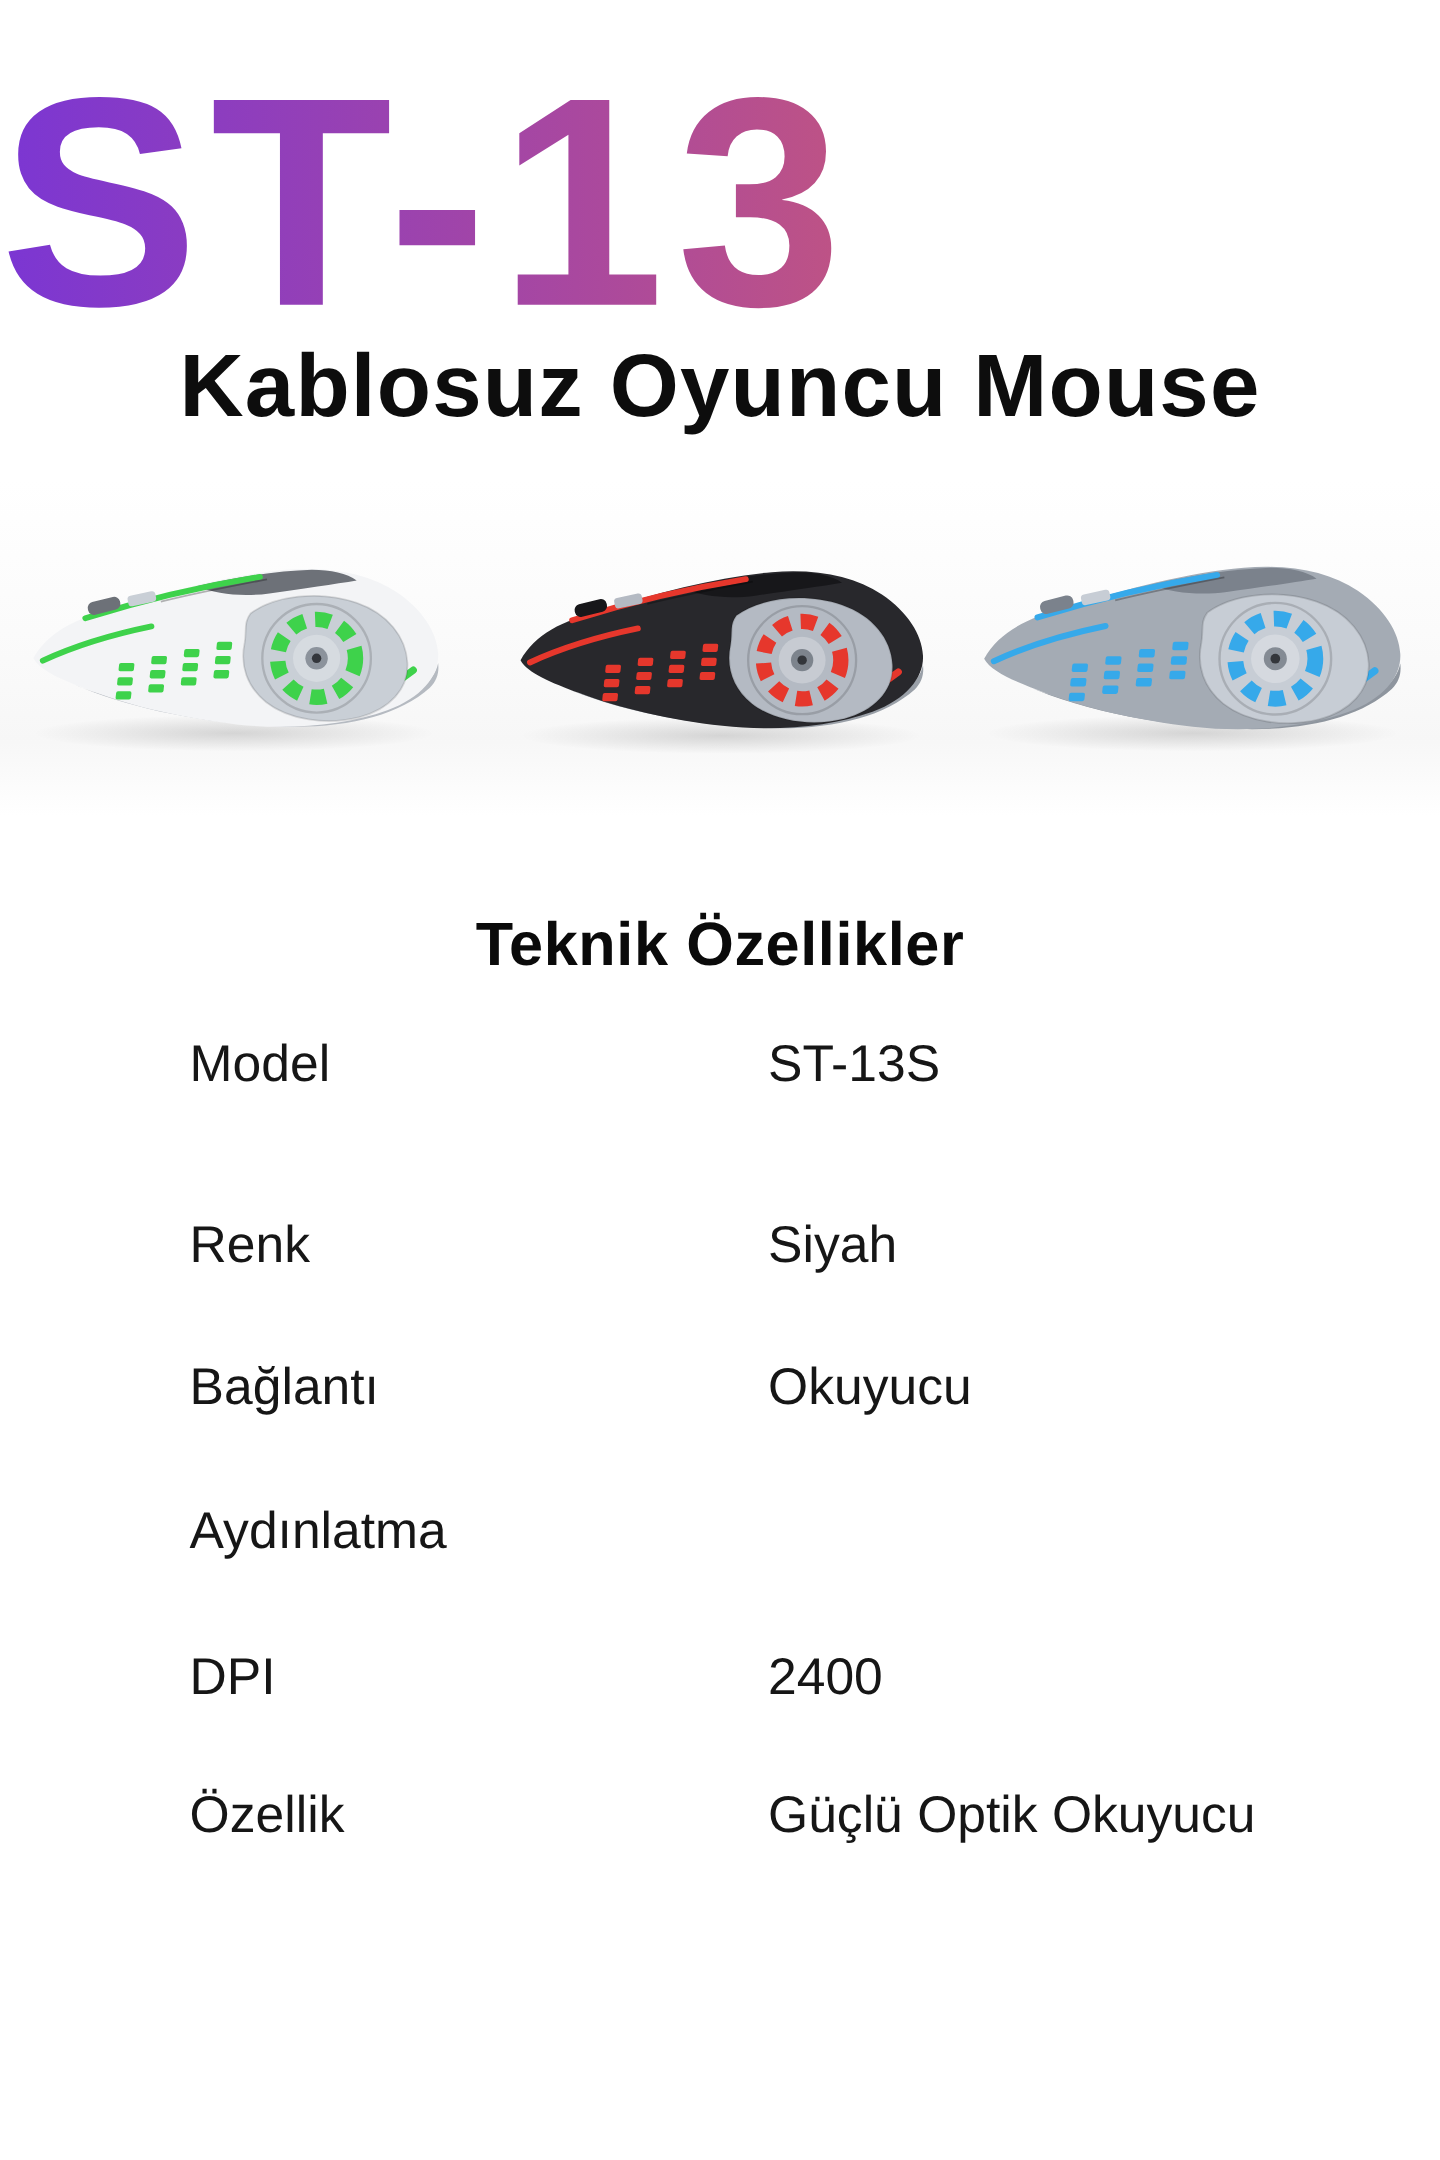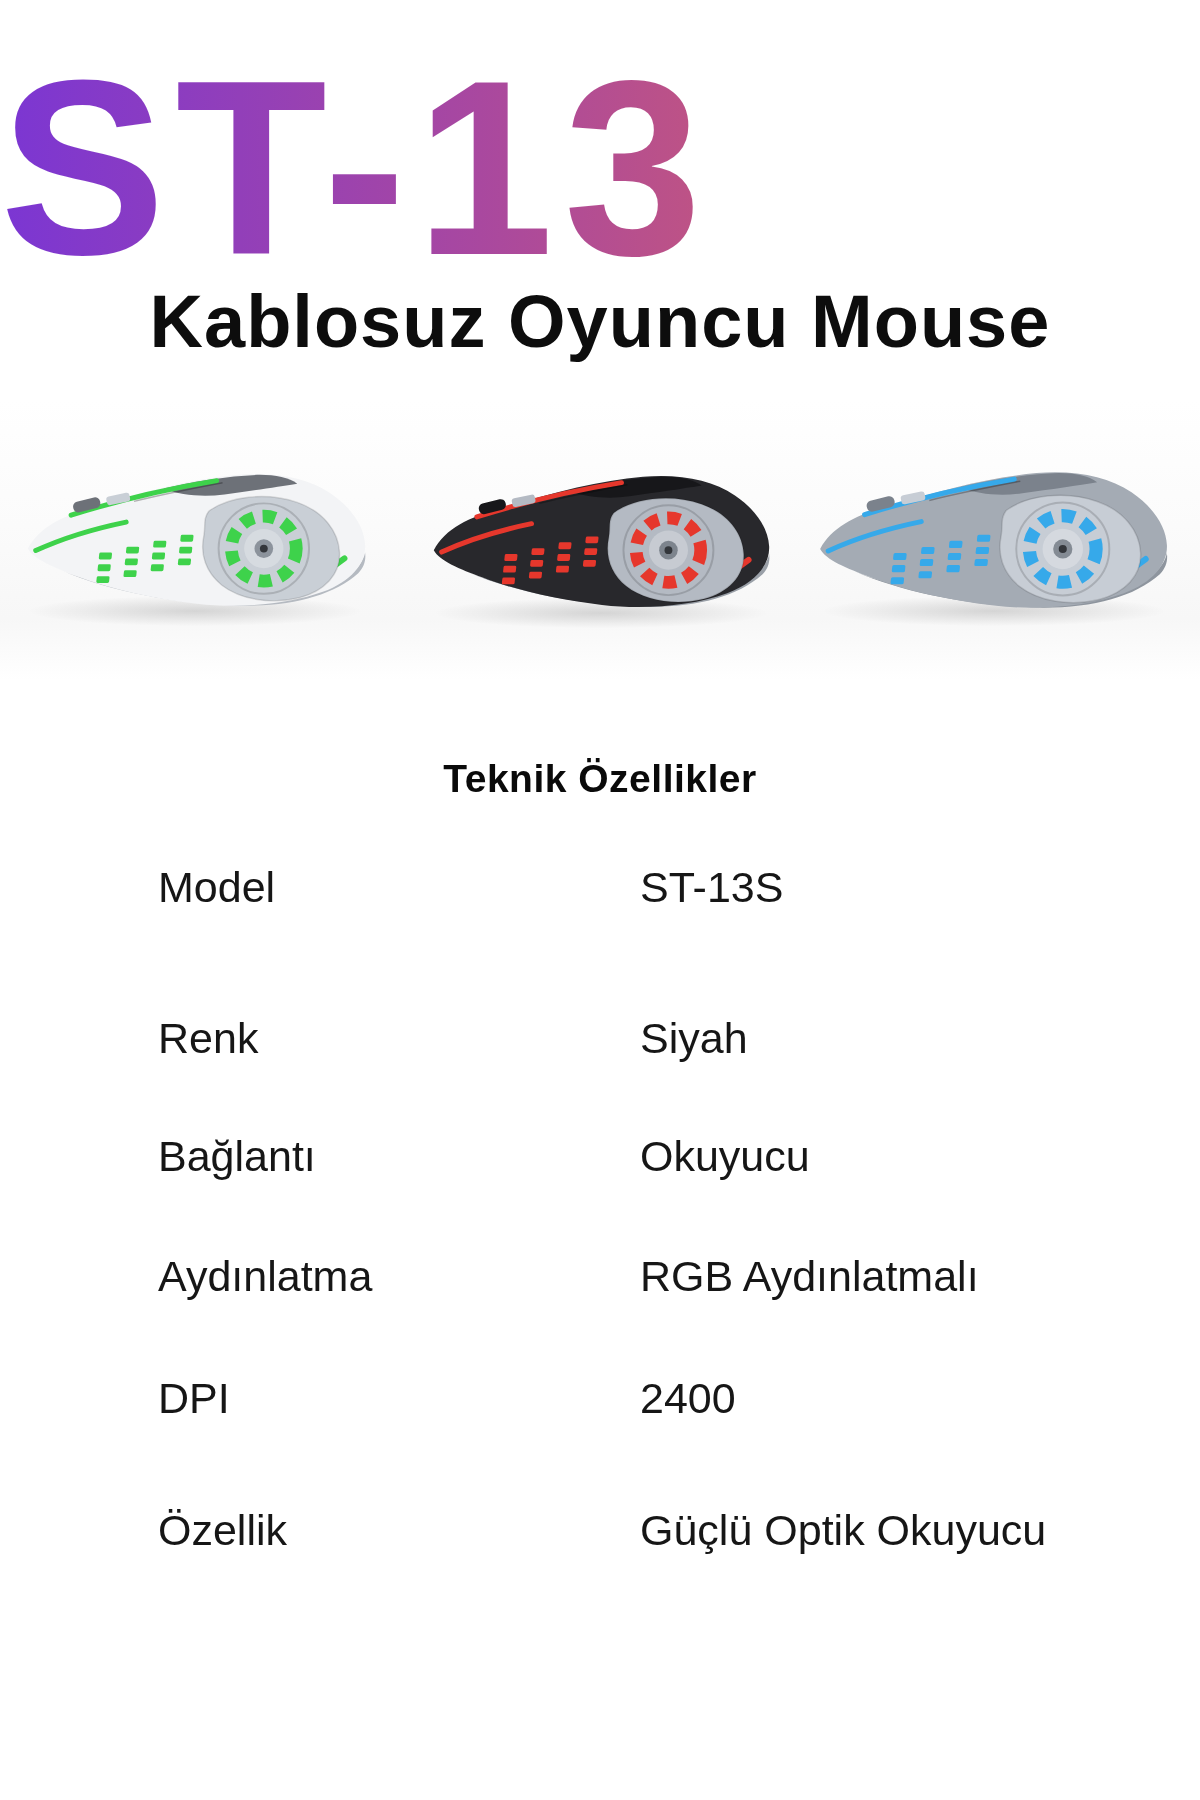--- a/index.html
+++ b/index.html
@@ -42,27 +42,27 @@
   .mouse-shadow{
     position:absolute;height:30px;border-radius:50%;
     background:radial-gradient(ellipse at center,rgba(0,0,0,0.14) 0%,rgba(0,0,0,0.05) 45%,rgba(0,0,0,0) 72%);
   }
   .shadow-1{left:30px;top:196px;width:330px;}
   .shadow-2{left:436px;top:198px;width:330px;}
   .shadow-3{left:824px;top:196px;width:340px;}
   
   .specs-heading{
     position:absolute;top:757px;left:0;width:1200px;
-    text-align:center;font-size:39px;font-weight:700;letter-spacing:0.5px;color:#0a0a0a;
+    text-align:center;font-size:51px;font-weight:700;letter-spacing:0.5px;color:#0a0a0a;
   }
   .spec-row{position:absolute;left:0;width:1200px;height:50px;font-size:43px;line-height:50px;}
   .spec-label{position:absolute;left:158px;top:0;font-weight:400;color:#161616;white-space:nowrap;}
   .spec-value{position:absolute;left:640px;top:0;font-weight:400;color:#161616;white-space:nowrap;}
   .row-1{top:862px;} .row-2{top:1013px;} .row-3{top:1131px;}
-  .row-4{top:1251px;} .row-5{top:1373px;} .row-6{top:1488px;margin-top:17px;}
+  .row-4{top:1251px;} .row-5{top:1373px;} .row-6{top:1488px;}
 </style>
 </head>
 <body>
 
 <svg width="0" height="0" style="position:absolute" aria-hidden="true">
   <defs>
     <symbol id="gaming-mouse" viewBox="0 0 360 160">
 
       <path fill="var(--c-base)" d="M44,106 C95,128 160,140 224,142 C278,143 320,132 346,109 C352,103 354,96 353,88 C350,104 332,119 302,128 C260,140 204,140 152,132 C108,125 70,117 44,106 Z"></path>
 
@@ -139,21 +139,20 @@
 <div class="spec-row row-2">
   <span class="spec-label">Renk</span>
   <span class="spec-value">Siyah</span>
 </div>
 <div class="spec-row row-3">
   <span class="spec-label">Bağlantı</span>
   <span class="spec-value">Okuyucu</span>
 </div>
 <div class="spec-row row-4">
   <span class="spec-label">Aydınlatma</span>
-  <span class="spec-value">RGB Aydınlatmalı</span>
 </div>
 <div class="spec-row row-5">
   <span class="spec-label">DPI</span>
   <span class="spec-value">2400</span>
 </div>
 <div class="spec-row row-6">
   <span class="spec-label">Özellik</span>
   <span class="spec-value">Güçlü Optik Okuyucu</span>
 </div>
 

